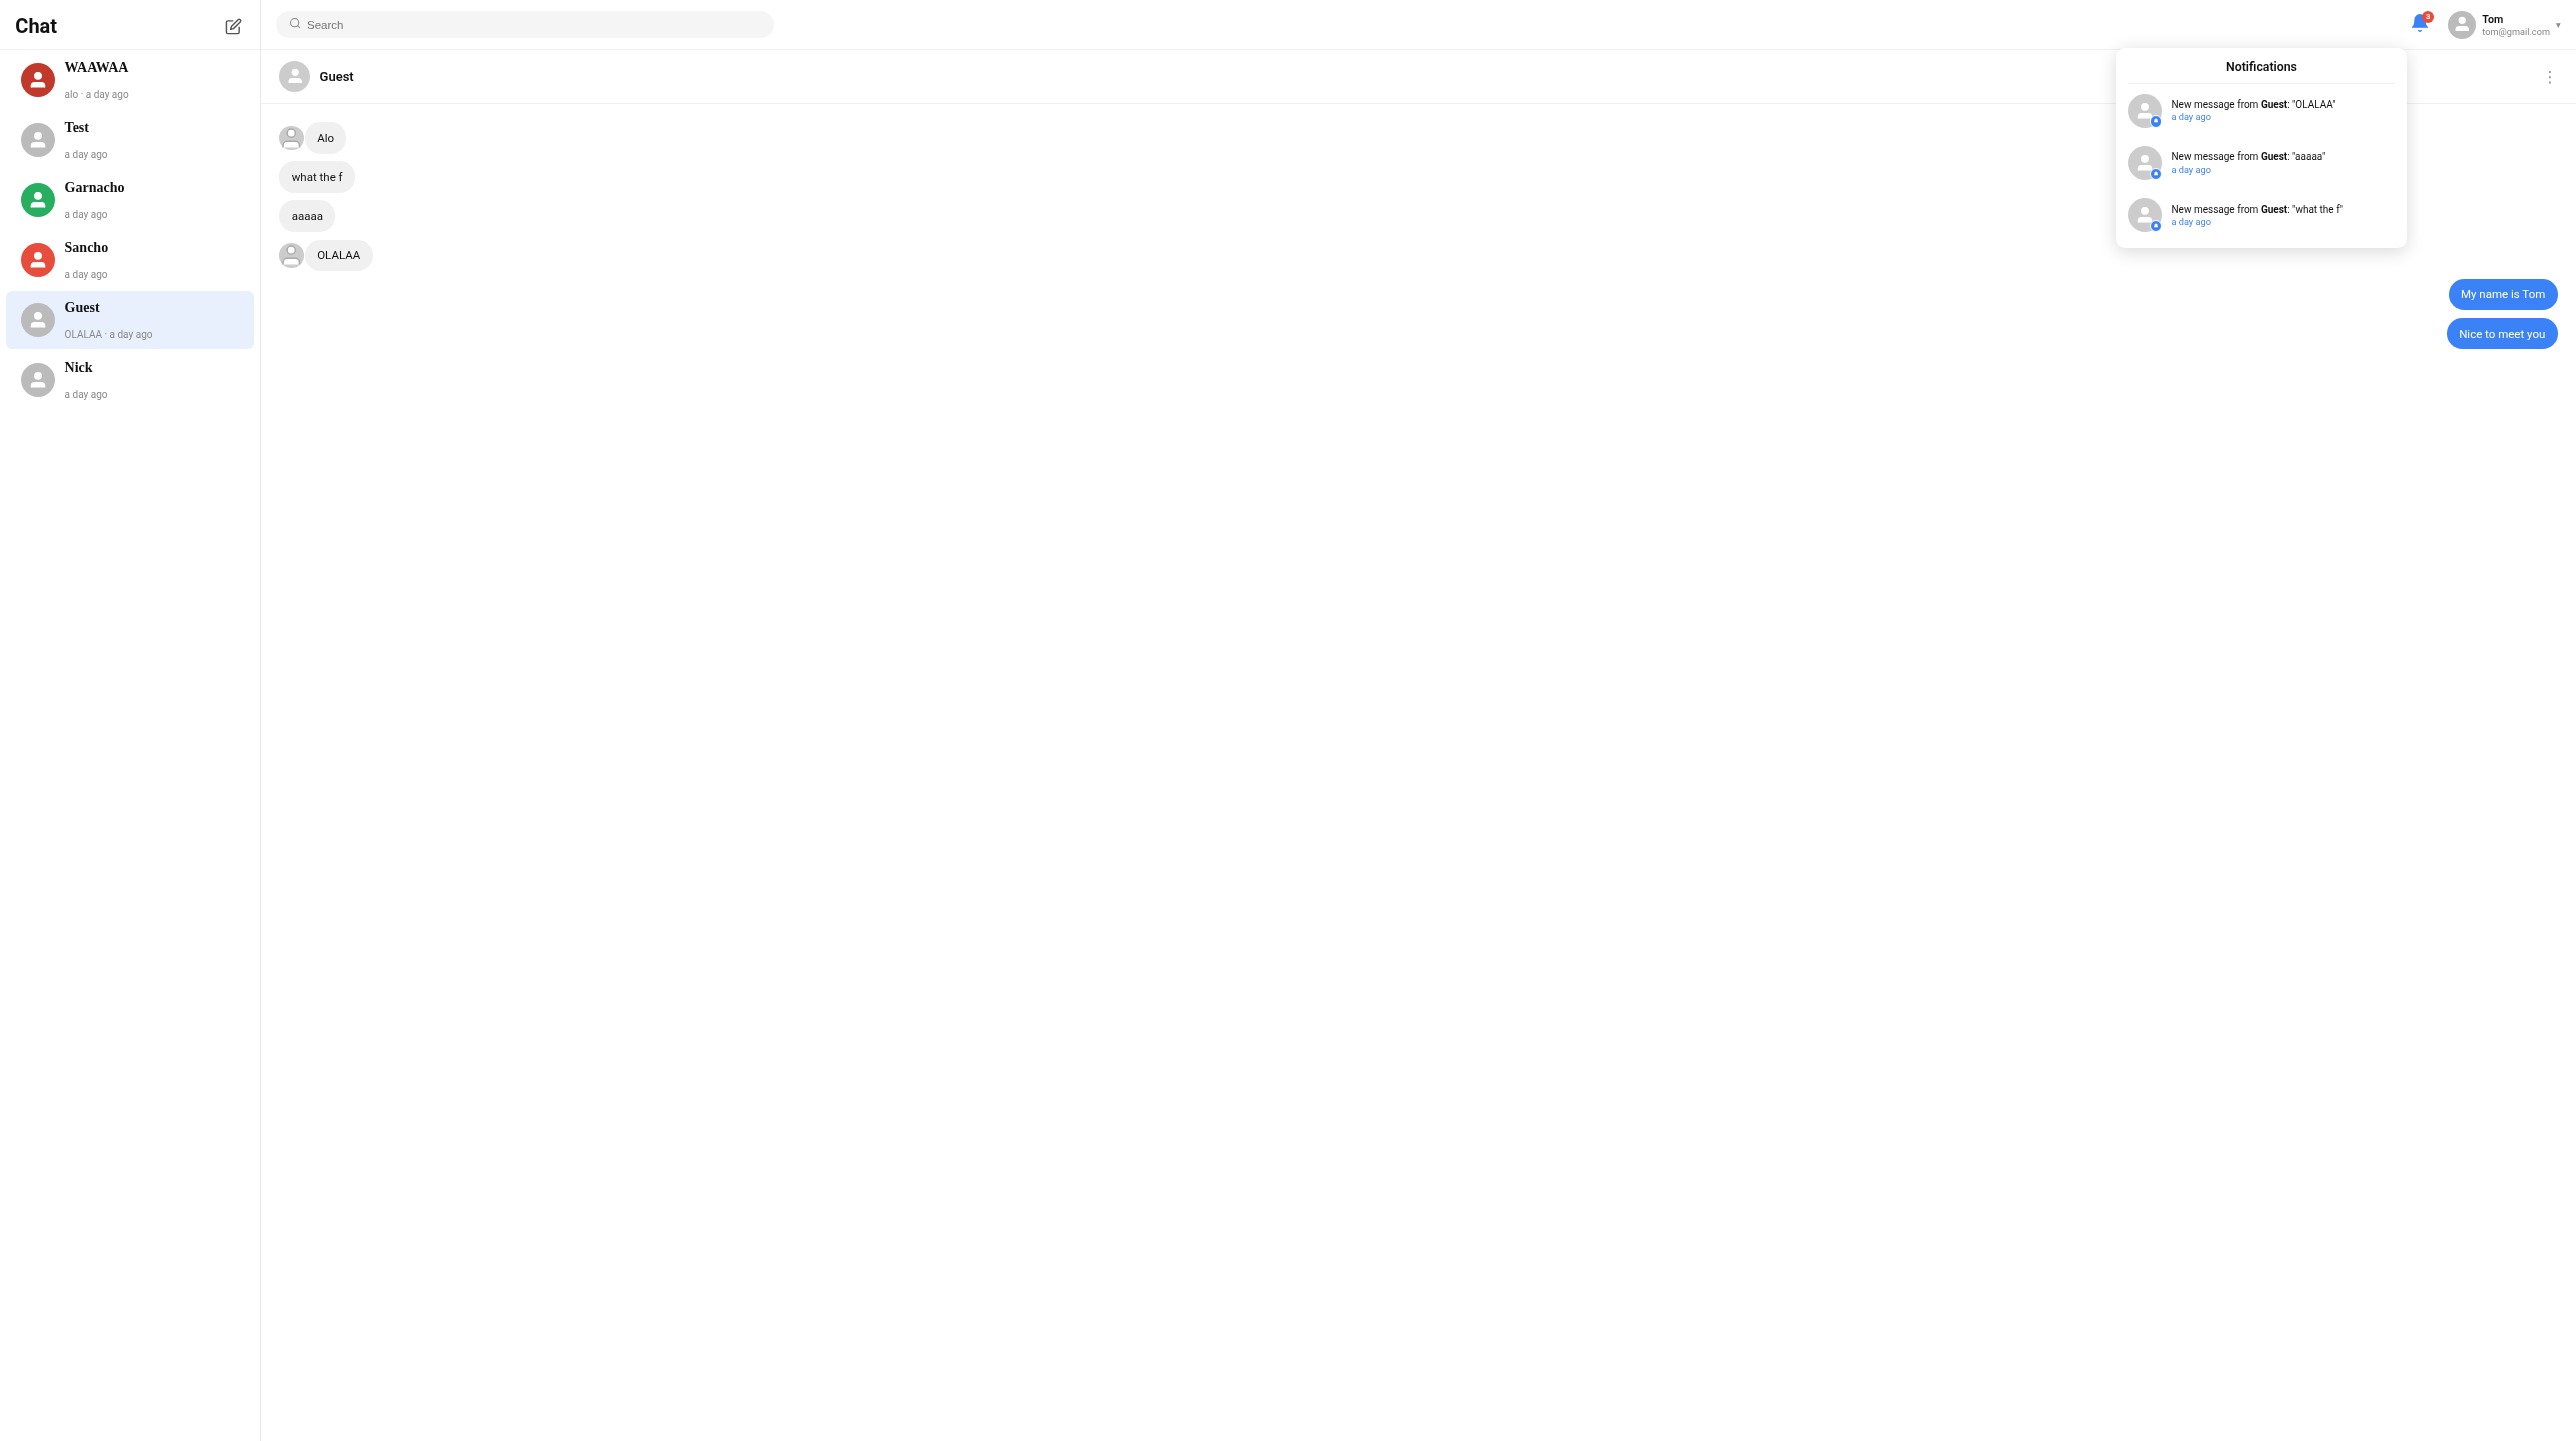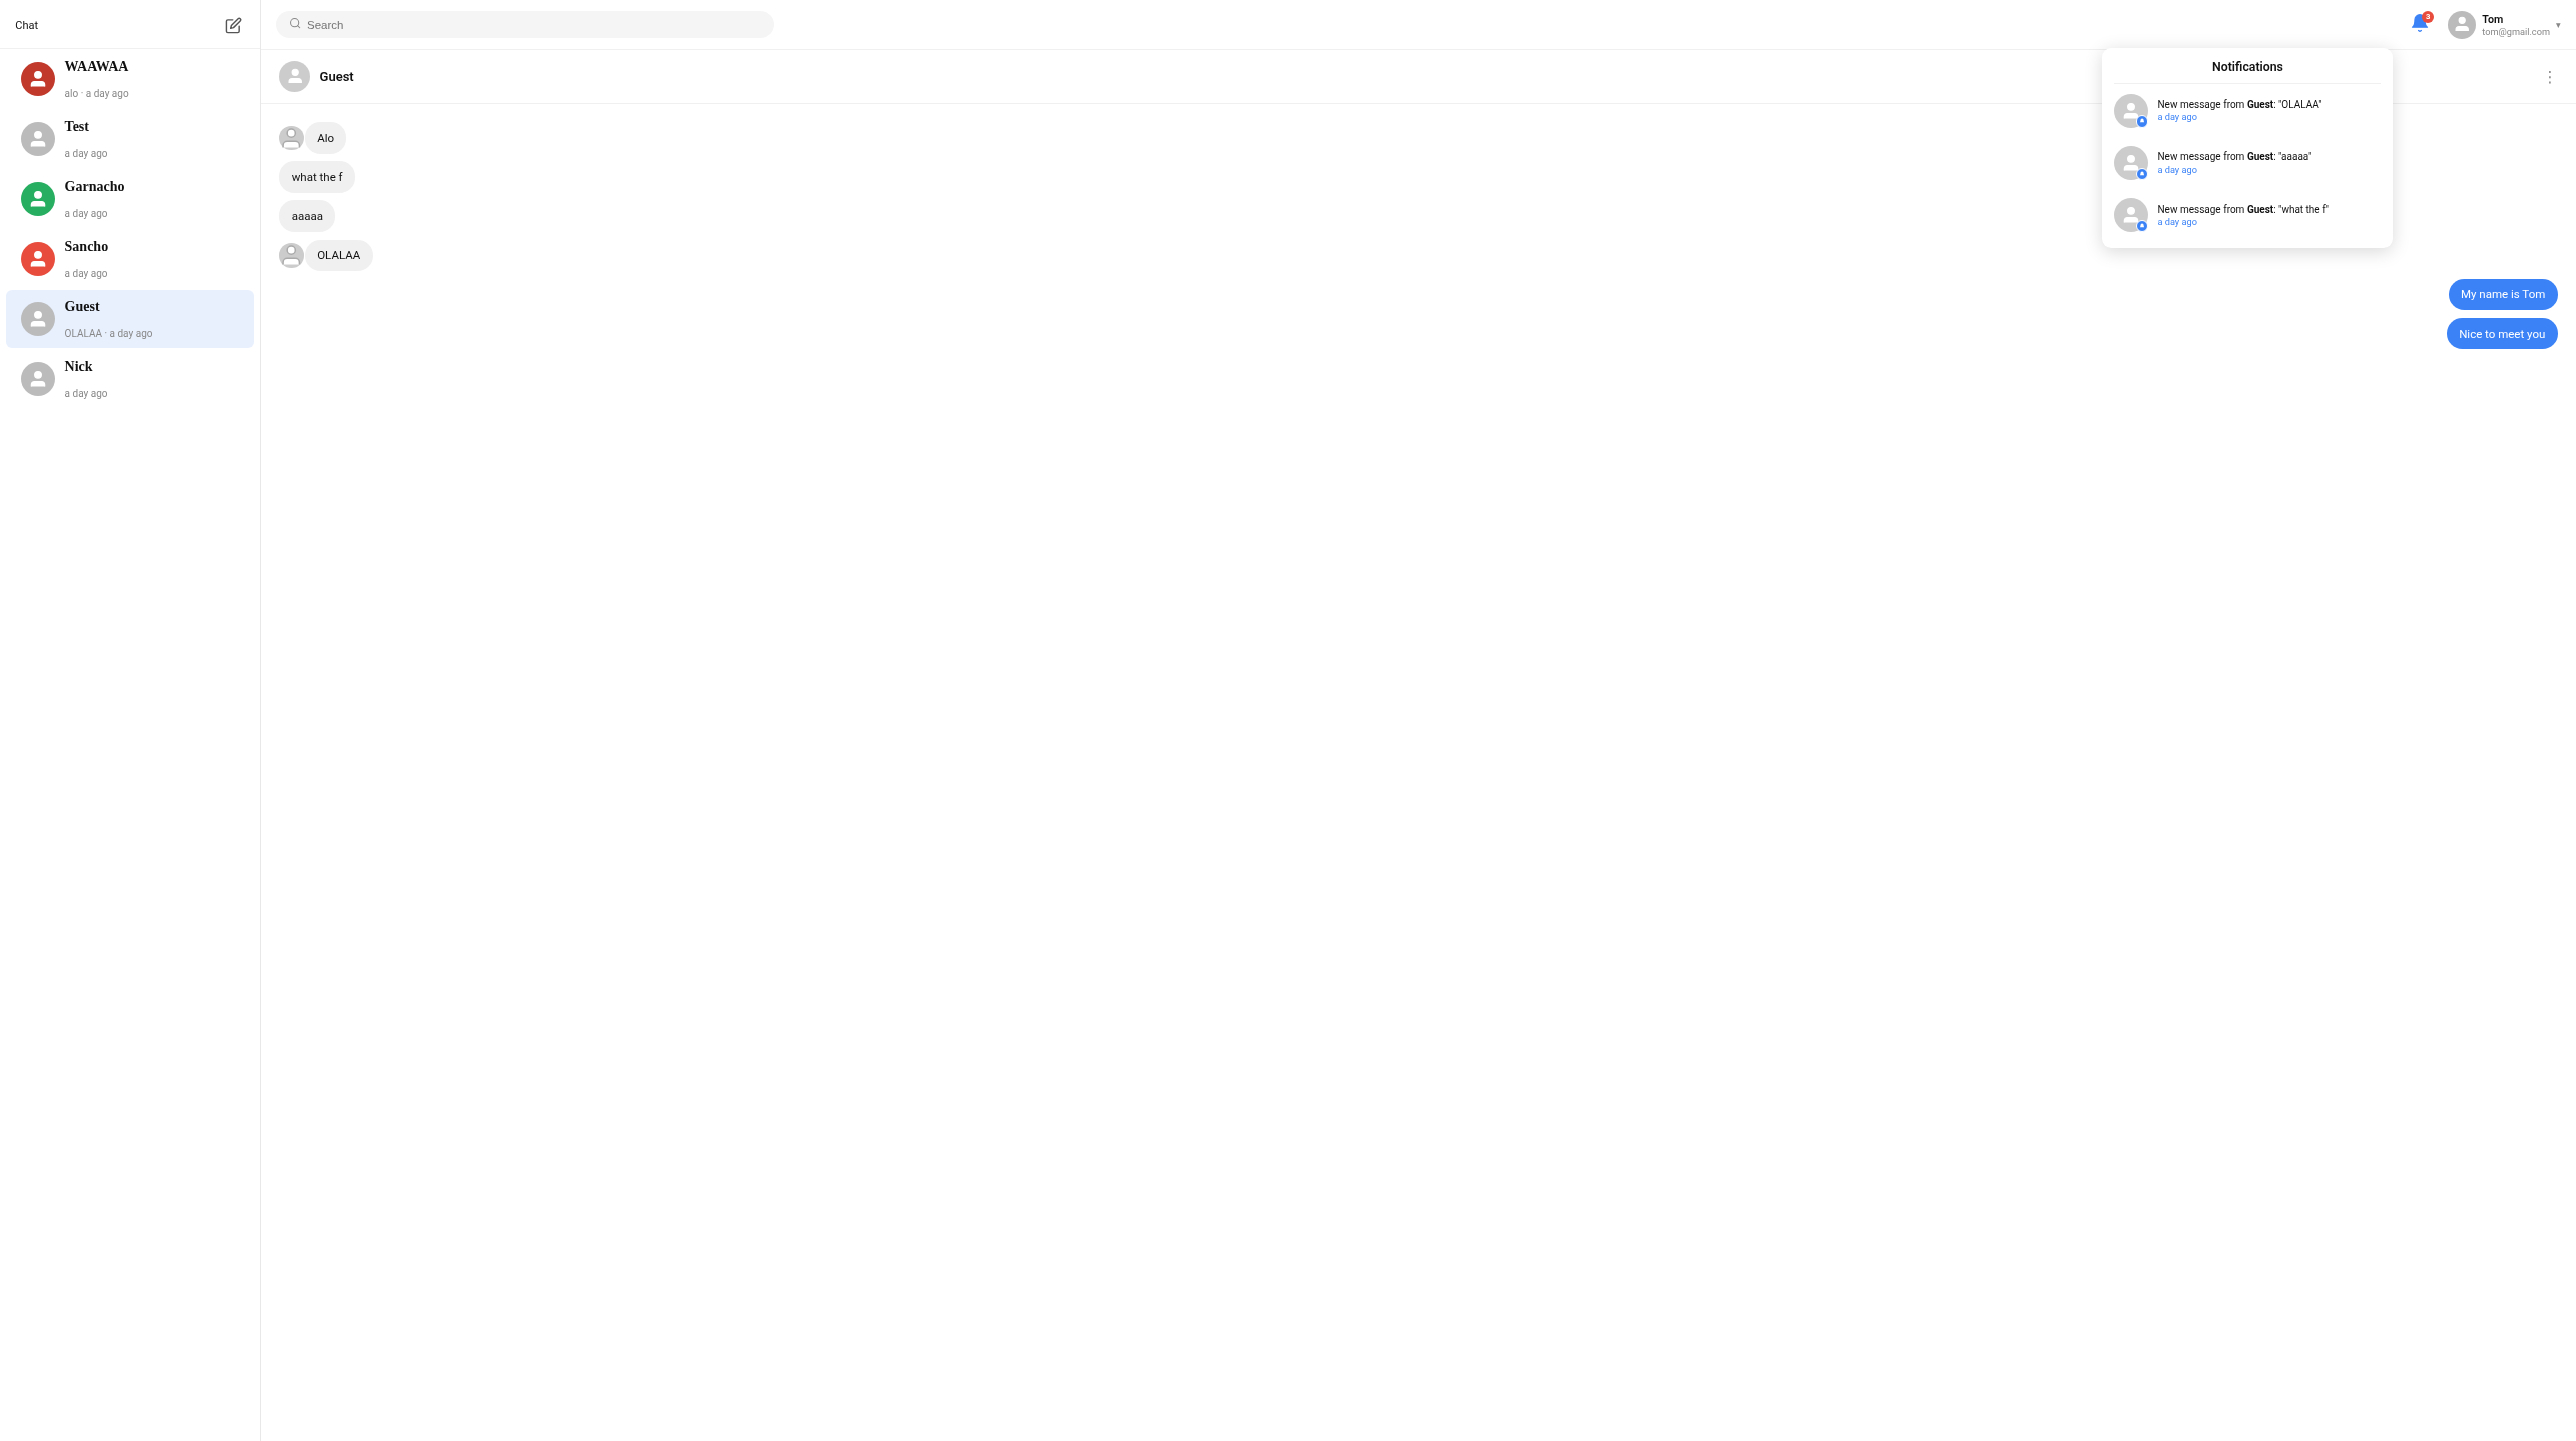--- a/index.html
+++ b/index.html
@@ -15,22 +15,22 @@
       background: #fff;
     }
     .sidebar-header {
       display: flex;
       align-items: center;
       justify-content: space-between;
       padding: 14px 15.3px 10.7px;
       border-bottom: 0.8px solid #f0f0f0;
     }
     .sidebar-title {
-      font-size: 11px;
-      font-weight: 400;
+      font-size: 20px;
+      font-weight: 700;
       color: #111;
     }
     .compose-icon {
       width: 23px; height: 23px;
       cursor: pointer;
       color: #555;
       display: flex; align-items: center; justify-content: center;
     }
     .contact-list { flex: 1; overflow-y: auto; }
     .contact-item {
@@ -211,21 +211,21 @@
       padding: 10.7px 15.3px;
       font-size: 11.5px;
       color: #555;
       outline: none;
     }
 
     
     .notifications-panel {
       position: absolute;
       top: 48px;
-      right: 183px;
+      right: 169px;
       width: 291px;
       background: #fff;
       border-radius: 9.2px;
       box-shadow: 0 3.1px 18.4px rgba(0,0,0,0.15);
       z-index: 100;
       padding: 12.3px 0 6.1px;
     }
     .notifications-title {
       font-size: 12.3px;
       font-weight: 600;

